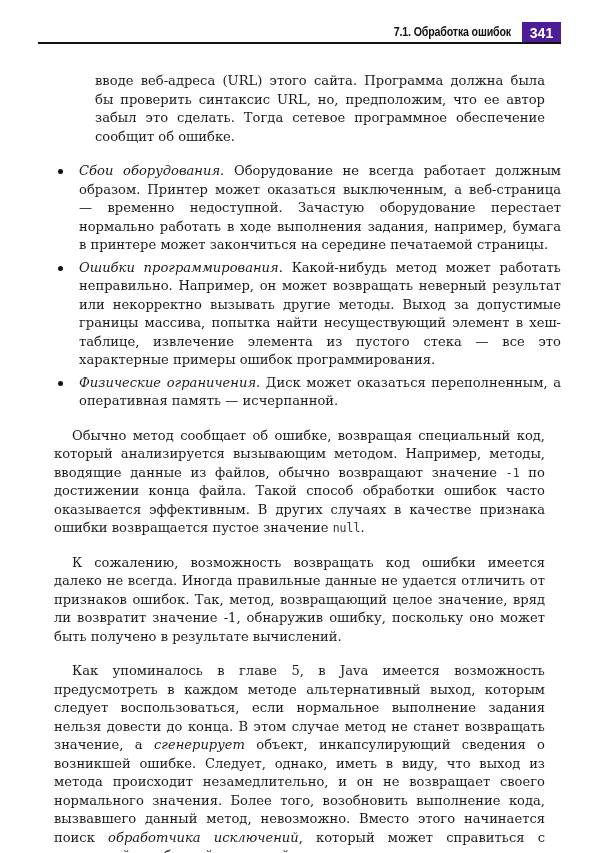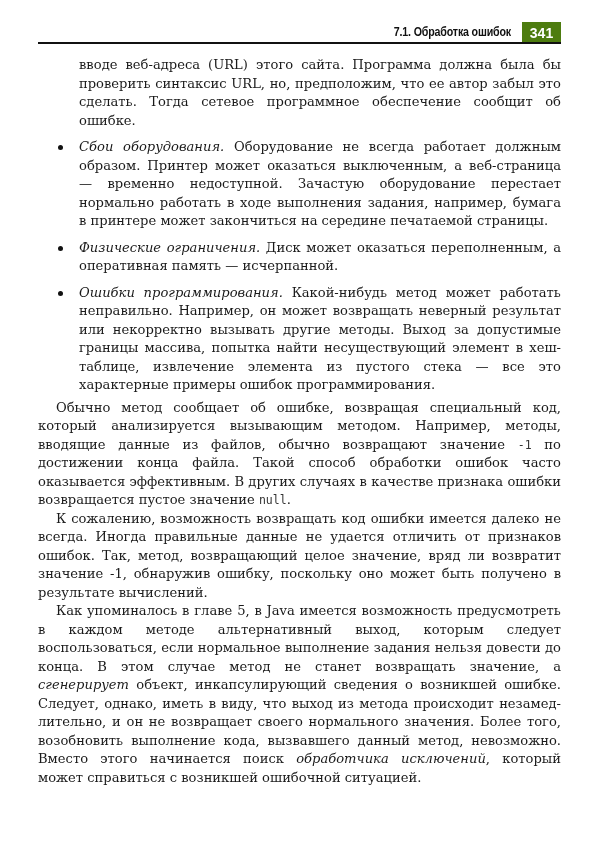--- a/index.html
+++ b/index.html
@@ -18,35 +18,35 @@
     position: absolute; left: 0; right: 0; bottom: 0; height: 2px; background: #111;
   }
   .header-title {
     position: absolute; right: 50px; top: 2px;
     font-family: "Liberation Sans", sans-serif; font-weight: bold;
     font-size: 13px; letter-spacing: -0.2px; transform: scaleX(0.82); transform-origin: right center;
     color: #111; white-space: nowrap;
   }
   .page-number {
     position: absolute; right: 0; top: 0; width: 39px; height: 22px;
-    background: #4d7c0f; color: #fff;
+    background: #4c1d95; color: #fff;
     font-family: "Liberation Sans", sans-serif; font-weight: bold; font-size: 14px;
     display: flex; align-items: center; justify-content: center;
   }
 
   
   .body-text {
     position: absolute; left: 38px; top: 56px; width: 523px;
     font-size: 13.1px; line-height: 18.5px; text-align: justify;
     hyphens: manual;
   }
-  .body-text p { margin: 0; text-indent: 18px; }
+  .body-text p { margin: 16px; text-indent: 18px; }
   .body-text p.cont { text-indent: 0; padding-left: 41px; }
   .bullets { list-style: none; margin: 4px 0 4px 0; padding: 0; }
-  .bullets li { position: relative; padding-left: 41px; margin: 8px 0 4px 0; }
+  .bullets li { position: relative; padding-left: 41px; margin: 0 0 4px 0; }
   .bullets li::before {
     content: ""; position: absolute; left: 20px; top: 7px;
     width: 5px; height: 5px; border-radius: 50%; background: #111;
   }
   .term { font-style: italic; }
   .code { font-family: "DejaVu Sans Mono", "Liberation Mono", monospace; font-size: 11.5px; color: #333; }
 </style>
 </head>
 <body>
 
@@ -57,22 +57,22 @@
     <span class="page-number">341</span>
     <div class="header-rule"></div>
   </div>
 
   <div class="body-text">
 
     <p class="cont">вводе веб-адреса (URL) этого сайта. Программа должна была бы проверить синтаксис URL, но, предположим, что ее автор забыл это сделать. Тогда сетевое программное обеспечение сообщит об ошибке.</p>
 
     <ul class="bullets">
       <li><span class="term">Сбои оборудования.</span><span> Оборудование не всегда работает должным образом. Прин­тер может оказаться выключенным, а веб-страница — временно недоступной. Зачастую оборудование перестает нормально работать в ходе выполнения за­дания, например, бумага в принтере может закончиться на середине печатае­мой страницы.</span></li>
+      <li><span class="term">Ошибки программирования.</span><span> Какой-нибудь метод может работать неправильно. Например, он может возвращать неверный результат или некорректно вызы­вать другие методы. Выход за допустимые границы массива, попытка найти несуществующий элемент в хеш-таблице, извлечение элемента из пустого сте­ка — все это характерные примеры ошибок программирования.</span></li>
       <li><span class="term">Физические ограничения.</span><span> Диск может оказаться переполненным, а оперативная память — исчерпанной.</span></li>
-      <li><span class="term">Ошибки программирования.</span><span> Какой-нибудь метод может работать неправильно. Например, он может возвращать неверный результат или некорректно вызы­вать другие методы. Выход за допустимые границы массива, попытка найти несуществующий элемент в хеш-таблице, извлечение элемента из пустого сте­ка — все это характерные примеры ошибок программирования.</span></li>
     </ul>
 
     <p><span>Обычно метод сообщает об ошибке, возвращая специальный код, который ана­лизируется вызывающим методом. Например, методы, вводящие данные из файлов, обычно возвращают значение </span><span class="code">-1</span><span> по достижении конца файла. Такой способ обработ­ки ошибок часто оказывается эффективным. В других случаях в качестве признака ошибки возвращается пустое значение </span><span class="code">null</span><span>.</span></p>
 
     <p>К сожалению, возможность возвращать код ошибки имеется далеко не всегда. Иногда правильные данные не удается отличить от признаков ошибок. Так, метод, возвращающий целое значение, вряд ли возвратит значение -1, обнаружив ошибку, поскольку оно может быть получено в результате вычислений.</p>
 
     <p><span>Как упоминалось в главе 5, в Java имеется возможность предусмотреть в каждом методе альтернативный выход, которым следует воспользоваться, если нормальное выполнение задания нельзя довести до конца. В этом случае метод не станет воз­вращать значение, а </span><span class="term">сгенерирует</span><span> объект, инкапсулирующий сведения о возникшей ошибке. Следует, однако, иметь в виду, что выход из метода происходит незамед­лительно, и он не возвращает своего нормального значения. Более того, возобновить выполнение кода, вызвавшего данный метод, невозможно. Вместо этого начинается поиск </span><span class="term">обработчика исключений</span><span>, который может справиться с возникшей ошибочной ситуацией.</span></p>
 
 
   </div>

